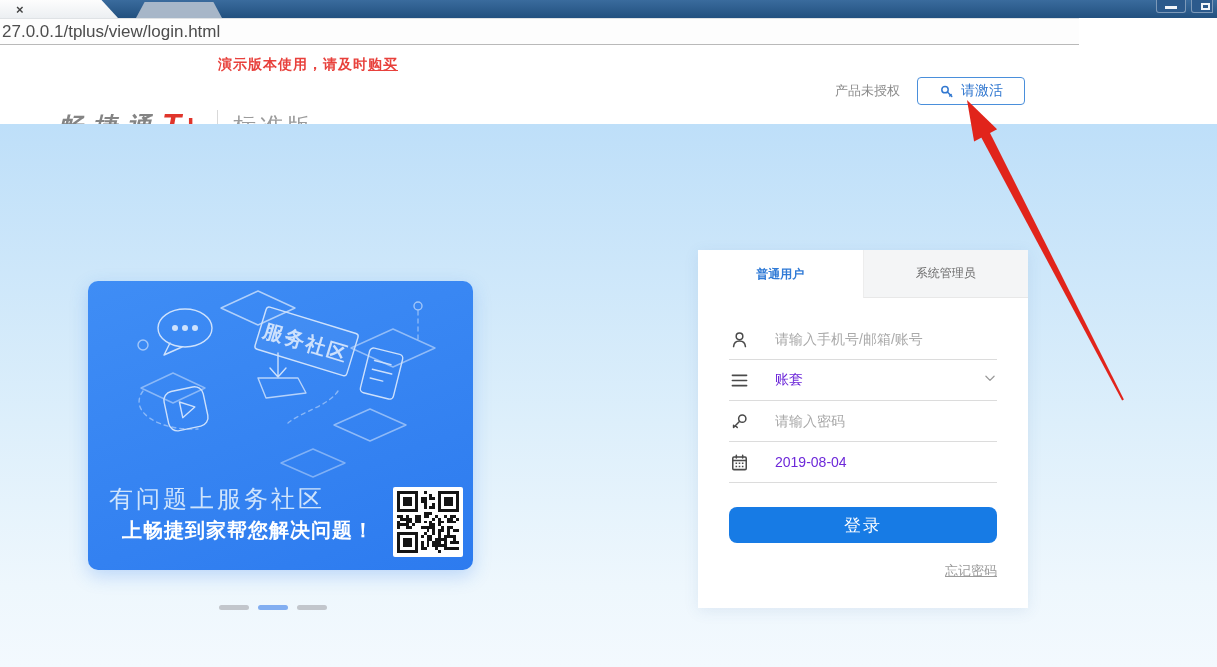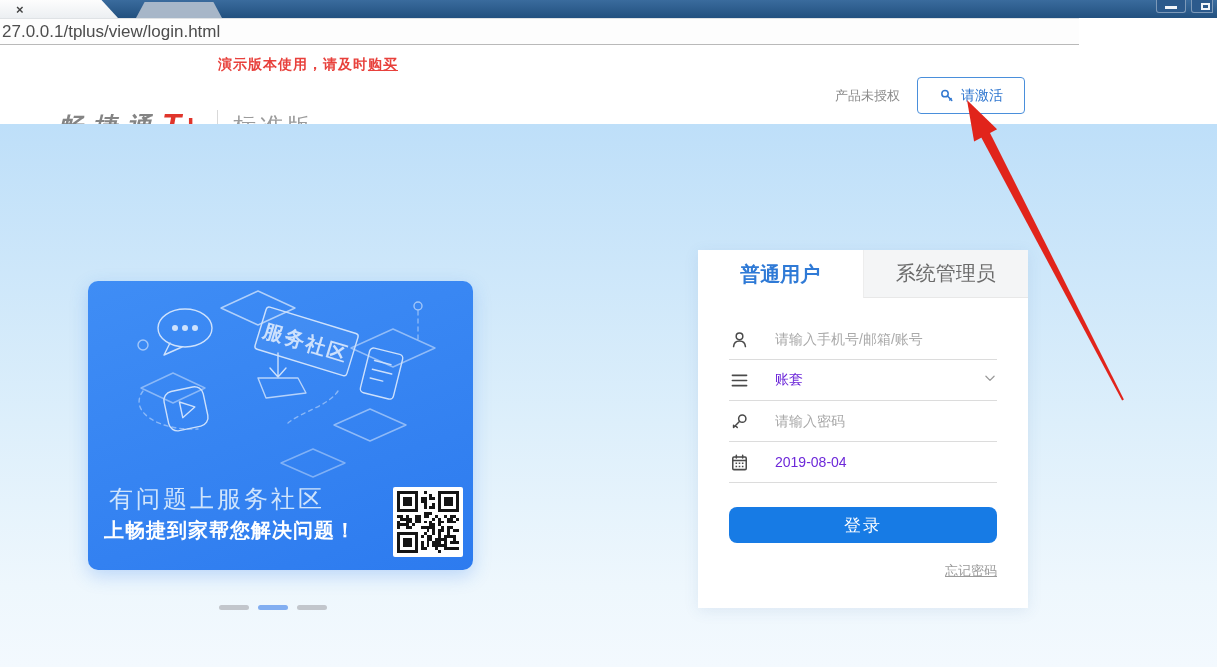--- a/index.html
+++ b/index.html
@@ -33,48 +33,48 @@
   .brand-row { position:absolute; left:58px; top:62px; display:flex; align-items:center; height:36px; }
   .brand-name { font-size:25px; font-weight:bold; font-style:italic; color:#848484; letter-spacing:9px; }
   .brand-mark { font-size:31px; font-weight:800; font-style:italic; color:#e0352b; margin-left:2px; letter-spacing:0; }
   .brand-divider { width:1px; height:32px; background:#d9d9d9; margin:0 15px 0 18px; }
   .edition { font-size:23px; color:#9b9b9b; letter-spacing:4px; }
   .demo-notice { position:absolute; left:218px; top:10px; font-size:14px; font-weight:bold; color:#e8413c; letter-spacing:1px; }
   .demo-notice a { color:#e8413c; text-decoration:underline; cursor:pointer; }
   .header-right { position:absolute; top:31px; right:192px; display:flex; align-items:center; }
   .license-status { font-size:13px; color:#8a8a8a; margin-right:17px;text-align:right; }
   .activate-btn { display:flex; align-items:center; justify-content:center; gap:7px;
-    width:108px; height:37px; background:#fff; border:1px solid #4a8fdb; border-radius:4px;
+    width:108px; height:28px; background:#fff; border:1px solid #4a8fdb; border-radius:4px;
     color:#3278d0; font-size:14px; cursor:pointer; font-family:inherit; }
 
   
   .main { position:absolute; left:0; top:124px; width:1217px; height:543px;
     background:linear-gradient(#bedff9, #ddeffb 55%, #eef7fd 85%, #f3f9fe); }
 
   
   .banner-card { position:absolute; left:88px; top:157px; width:385px; height:289px; border-radius:10px;
     background:linear-gradient(160deg,#3f8df5,#2d7bef); overflow:hidden;
     box-shadow:0 6px 18px rgba(45,123,239,.25); }
   .banner-illustration { position:absolute; left:0; top:0; }
   .banner-headline { position:absolute; left:21px; top:202px; font-size:24px; color:#cfe4fc; letter-spacing:3px; }
-  .banner-subheadline { position:absolute; left:16px; top:236px; font-size:20px; font-weight:bold; color:#ffffff; letter-spacing:1px; }
+  .banner-subheadline { position:absolute; left:34px; top:236px; font-size:20px; font-weight:bold; color:#ffffff; letter-spacing:1px; }
   .qr-box { position:absolute; left:305px; top:206px; width:70px; height:70px; background:#fff; border-radius:2px;
     display:flex; align-items:center; justify-content:center; }
 
   
   .carousel-dots { position:absolute; left:219px; top:481px; display:flex; gap:9px; }
   .dot { width:30px; height:5px; border-radius:3px; background:#c2c6cc; cursor:pointer; }
   .dot.active { background:#82aef1; }
 
   
   .login-panel { position:absolute; left:698px; top:126px; width:330px; height:358px; background:#fff;
     box-shadow:0 3px 14px rgba(60,100,160,.10); }
   .login-tabs { display:flex; height:48px; }
   .login-tab { flex:1; display:flex; align-items:center; justify-content:center;
-    font-size:20px; color:#6b6b6b; background:#f4f5f6; cursor:pointer;
+    font-size:12px; color:#6b6b6b; background:#f4f5f6; cursor:pointer;
     border-bottom:1px solid #e8e8e8; }
   .login-tab.active { background:#fff; color:#2f7ad6; font-weight:bold; border-bottom:none; }
   .login-tab + .login-tab { border-left:1px solid #ededed; }
   .login-form { padding:21px 31px 0 31px; }
   .field-row { display:flex; align-items:center; height:41px; border-bottom:1px solid #dcdcdc; }
   .field-icon { width:20px; height:20px; flex:0 0 20px; margin-right:26px; display:flex; align-items:center; justify-content:center; }
   .field-row input { flex:1; border:none; outline:none; background:transparent;
     font-size:14px; color:#6d28d9; font-family:inherit; min-width:0; }
   .field-row input::placeholder { color:#a9a9a9; opacity:1; }
   .chevron { flex:0 0 14px; cursor:pointer; }

